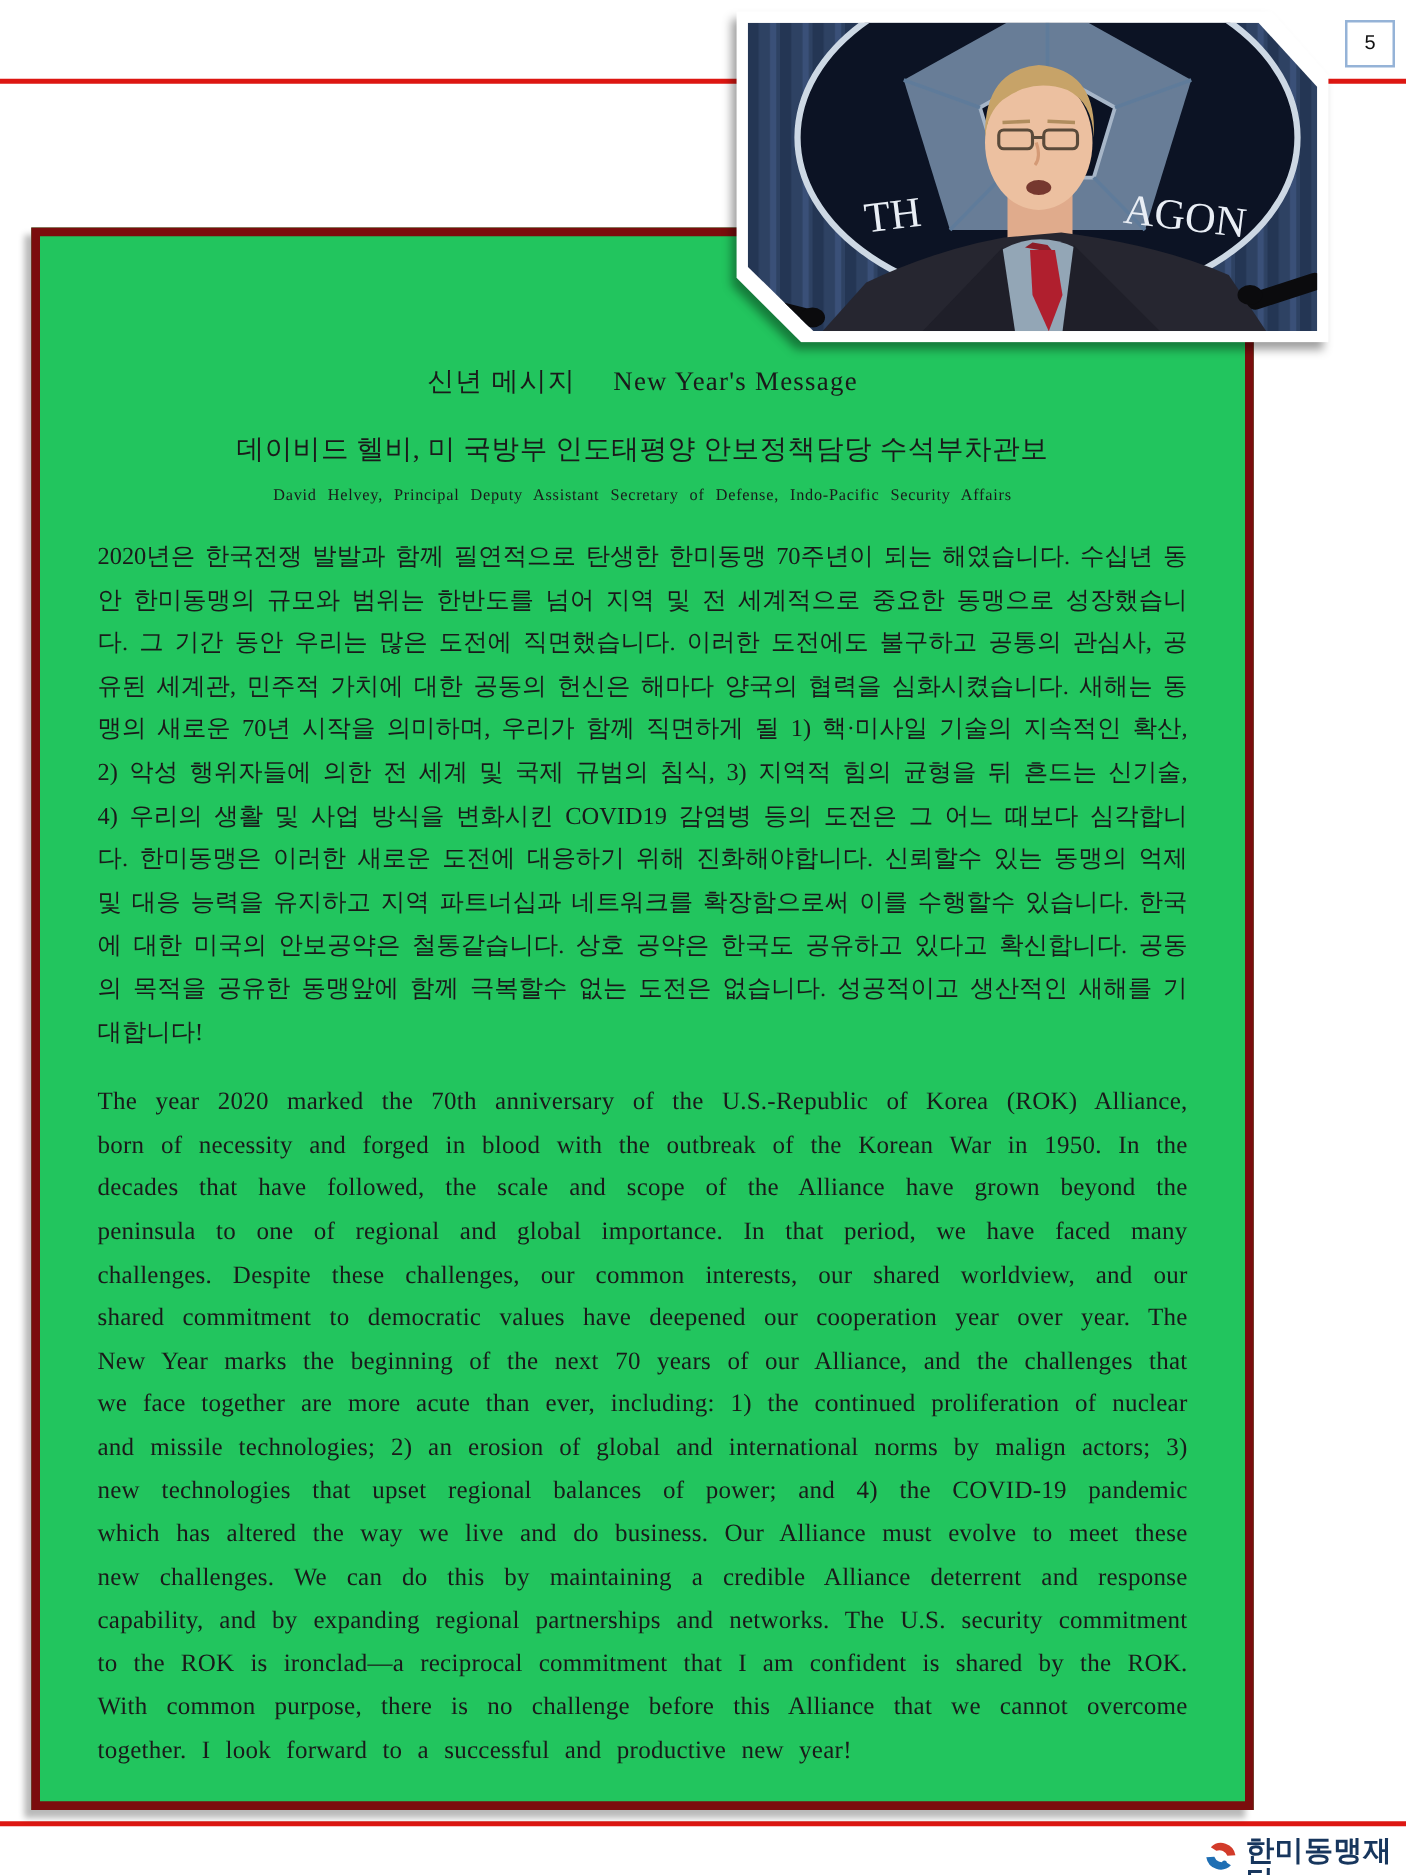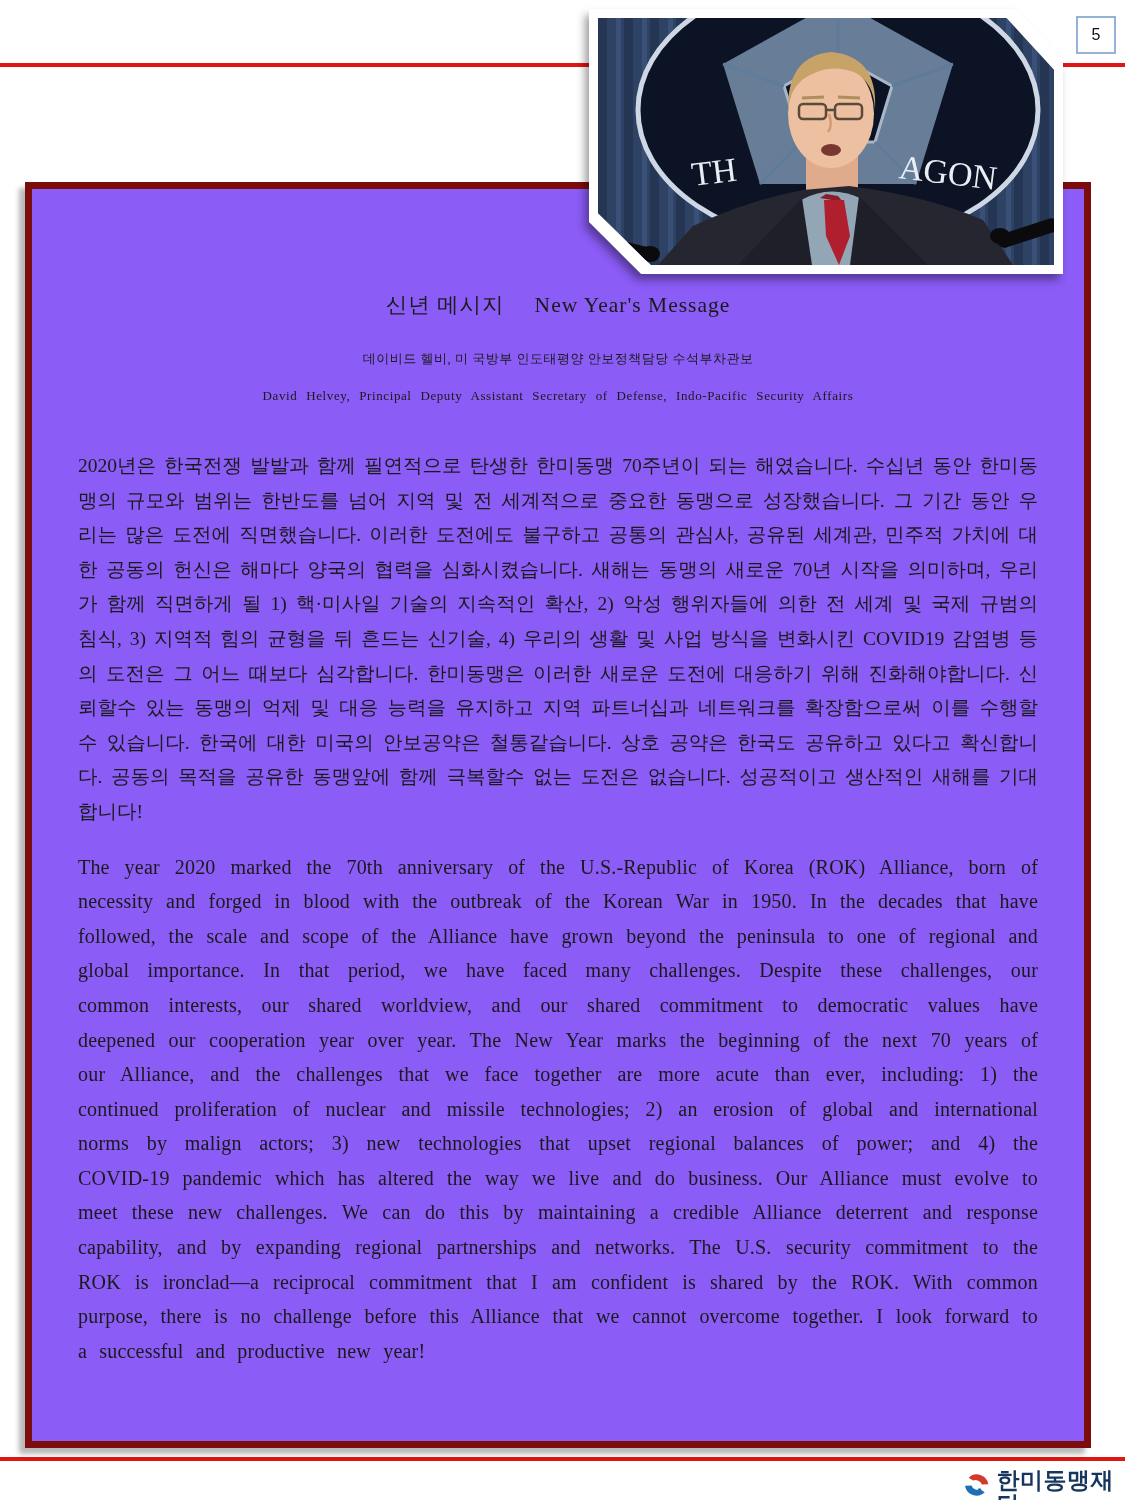--- a/index.html
+++ b/index.html
@@ -26,31 +26,31 @@
   .photo-frame{
     position:absolute;inset:0;background:#ffffff;
     clip-path:polygon(0% 0%,90.3% 0%,100% 19.6%,100% 100%,11% 100%,0% 80.4%);
   }
   .photo-frame svg{
     position:absolute;left:9px;top:9px;
     clip-path:polygon(0% 0%,89.6% 0%,100% 21%,100% 100%,11.6% 100%,0% 79%);
   }
   
   .content-box{
-    position:absolute;left:25px;top:182px;width:1066px;height:1266px;
-    box-sizing:border-box;border:7px solid #7b0d0d;background:#8b5cf6;
+    position:absolute;left:25px;top:182px;width:978px;height:1266px;
+    box-sizing:border-box;border:7px solid #7b0d0d;background:#22c55e;
     box-shadow:-6px 6px 5px rgba(0,0,0,0.28);z-index:2;
   }
   .content-inner{padding:102px 46px 0 46px;}
   .title{text-align:center;font-size:21.5px;line-height:28px;letter-spacing:1px;}
   .title .gap{display:inline-block;width:30px;}
-  .byline-ko{text-align:center;font-size:13px;line-height:32px;margin-top:24px;letter-spacing:0.5px;}
+  .byline-ko{text-align:center;font-size:22px;line-height:32px;margin-top:24px;letter-spacing:0.5px;}
   .byline-en{text-align:center;font-size:13px;line-height:30px;margin-top:6px;letter-spacing:0.6px;word-spacing:5px;}
   .para{text-align:justify;}
-  .para-ko{margin-top:38px;font-size:19.5px;line-height:34.6px;word-spacing:3px;}
+  .para-ko{margin-top:18px;font-size:19.5px;line-height:34.6px;word-spacing:3px;}
   .para-en{margin-top:20px;font-size:20px;line-height:34.6px;letter-spacing:0.2px;word-spacing:7px;}
   
   .footer-logo{position:absolute;left:963px;top:1468px;display:flex;align-items:flex-start;z-index:3;}
   .logo-icon{width:30px;height:30px;margin-top:2px;}
   .logo-textcol{margin-left:6px;font-family:"Liberation Sans","DejaVu Sans",sans-serif;}
   .logo-name{font-size:23px;line-height:24px;font-weight:bold;color:#17365d;letter-spacing:0.5px;}
 </style>
 </head>
 <body>
 

